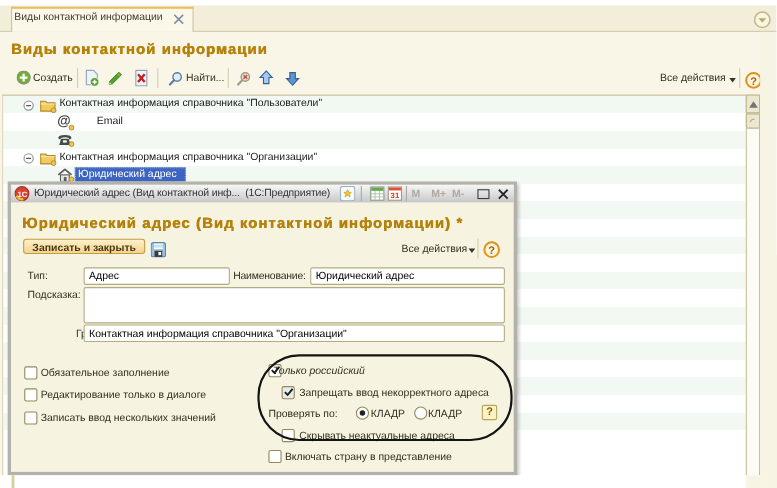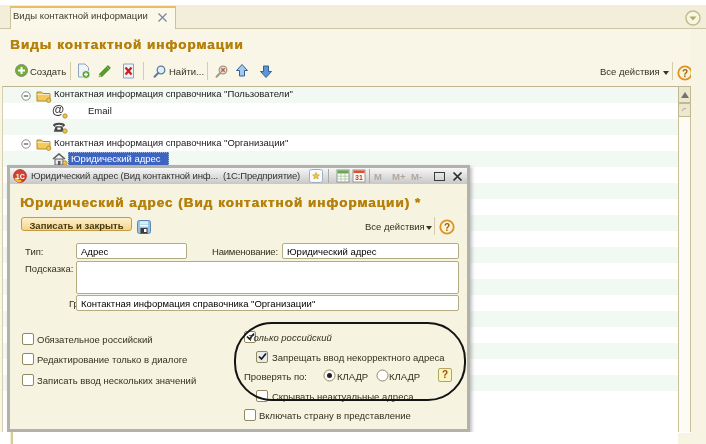--- a/index.html
+++ b/index.html
@@ -189,30 +189,30 @@
   </svg>
 <div class="abs lbl" style="left:365px;top:221px;">Все действия</div>
 <div class="abs" style="left:426px;top:226px;width:0;height:0;border-left:3.5px solid transparent;border-right:3.5px solid transparent;border-top:4.5px solid #3a3428;"></div>
 <div class="sep" style="left:434px;top:217px;height:18px;"></div>
 <svg class="abs" style="left:439px;top:219px" width="16" height="16" viewBox="0 0 16 16">
     <circle cx="8" cy="8" r="6.7" fill="#fcf4d8" stroke="#e0921f" stroke-width="1.8"></circle>
     <text x="8" y="12" text-anchor="middle" font-family="Liberation Sans" font-size="10" font-weight="bold" fill="#9a6011">?</text>
   </svg>
 
 <div class="abs lbl" style="left:25px;top:246px;">Тип:</div>
-<div class="inp" style="left:76px;top:243px;width:111px;height:16px;">Адрес</div>
+<div class="inp" style="left:76px;top:243px;width:133px;height:16px;">Адрес</div>
 <div class="abs lbl" style="left:212px;top:246px;letter-spacing:-0.2px;text-align:right;">Наименование:</div>
 <div class="inp" style="left:282px;top:243px;width:177px;height:16px;">Юридический адрес</div>
 <div class="abs lbl" style="left:25px;top:263px;">Подсказка:</div>
 <div class="inp" style="left:76px;top:261px;width:383px;height:33px;"></div>
 <div class="abs lbl" style="left:25px;top:298px;margin-left:44px;">Группа:</div>
 <div class="inp" style="left:76px;top:295px;width:383px;height:16px;">Контактная информация справочника "Организации"</div>
 
 <div class="cb" style="left:22px;top:333px;"></div>
-<div class="abs lbl" style="left:37px;top:334px;">Обязательное российский</div>
+<div class="abs lbl" style="left:37px;top:334px;">Обязательное заполнение</div>
 <div class="cb" style="left:22px;top:353px;"></div>
 <div class="abs lbl" style="left:37px;top:354px;">Редактирование только в диалоге</div>
 <div class="cb" style="left:22px;top:374px;"></div>
 <div class="abs lbl" style="left:37px;top:375px;">Записать ввод нескольких значений</div>
 
 <div class="cb" style="left:244px;top:331px;"></div>
 <svg class="abs" style="left:245px;top:331px" width="11" height="11" viewBox="0 0 11 11">
     <path d="M2 5.5 L4.5 8 L9 2.5" fill="none" stroke="#1a1a1a" stroke-width="1.7"></path>
   </svg>
 <div class="abs lbl" style="left:248px;top:332px;font-style:italic;">Только российский</div>

